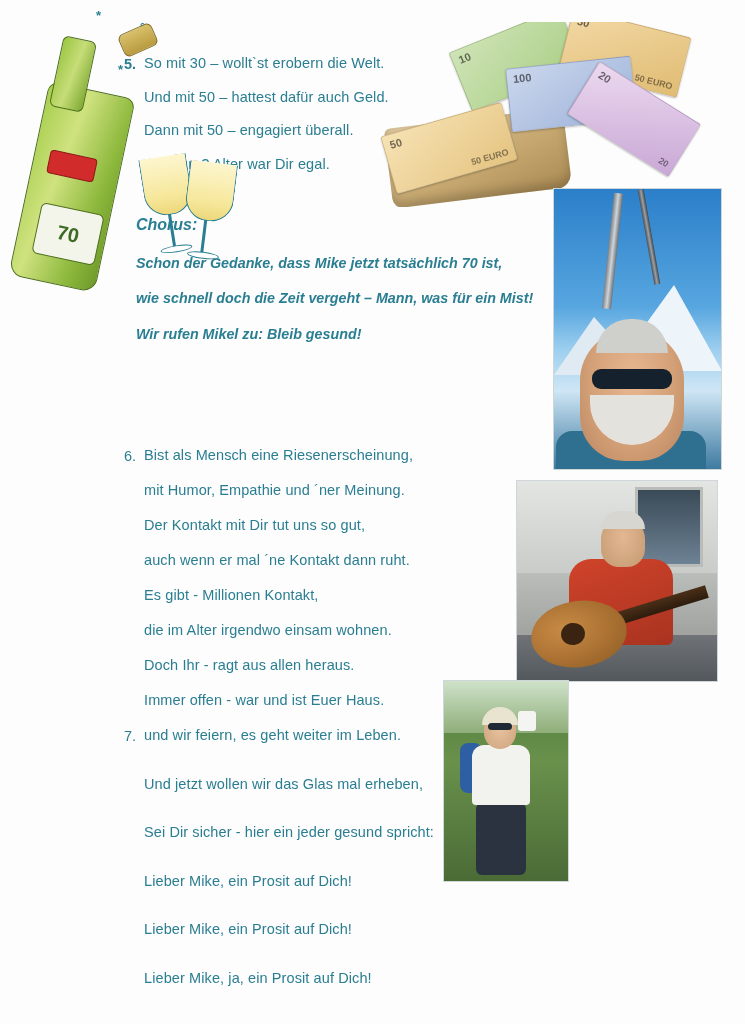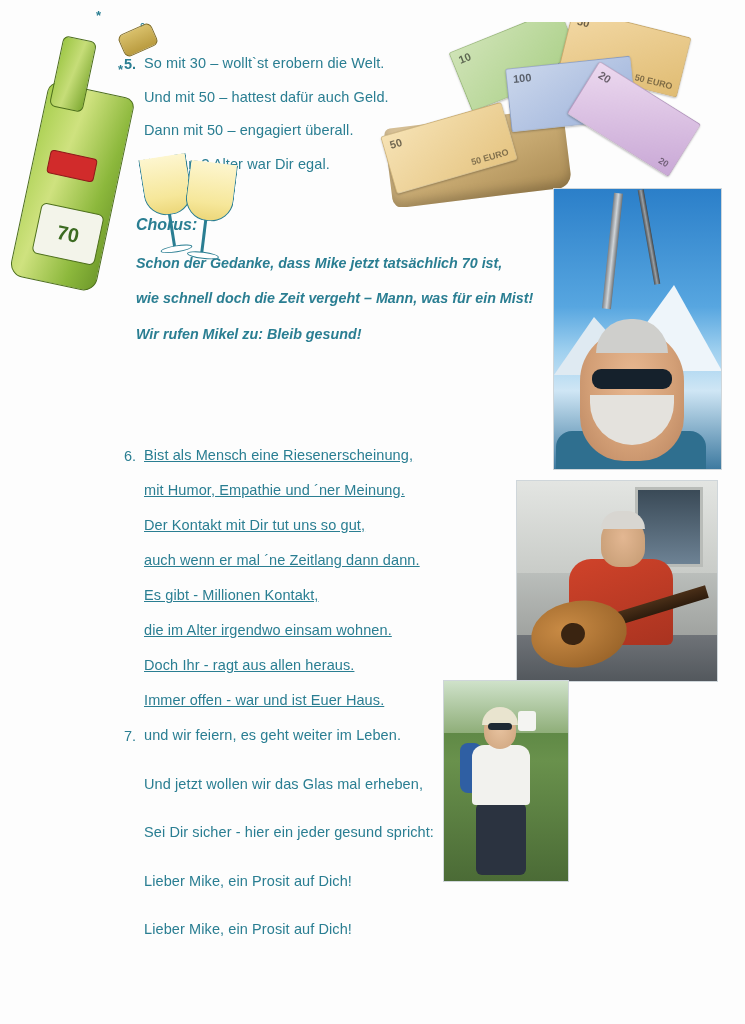--- a/index.html
+++ b/index.html
@@ -70,21 +70,21 @@
     font-size: 14.3px;
     font-style: italic;
     font-weight: 700;
     color: #2a7e92;
     line-height: 1;
     margin-bottom: 21px;
     white-space: nowrap;
   }
 
   .verse6 { top: 448px; }
-  .verse6 .line { margin-bottom: 20.5px; text-decoration: underline; }
+  .verse6 .line { margin-bottom: 20.5px; }
 
   .verse7 { top: 728px; }
   .verse7 .line { margin-bottom: 34px; }
 
   
   .photo {
     position: absolute;
     overflow: hidden;
   }
 
@@ -413,36 +413,37 @@
     <div class="cline">wie schnell doch die Zeit vergeht – Mann, was für ein Mist!</div>
     <div class="cline">Wir rufen Mikel zu: Bleib gesund!</div>
   </div>
 
   <div class="verse verse6">
     <div class="num light">6.</div>
     <div class="lines">
       <div class="line">Bist als Mensch eine Riesenerscheinung,</div>
       <div class="line">mit Humor, Empathie und ´ner Meinung.</div>
       <div class="line">Der Kontakt mit Dir tut uns so gut,</div>
-      <div class="line">auch wenn er mal ´ne Zeitlang dann dann.</div>
+      <div class="line">auch wenn er mal ´ne Kontakt dann ruht.</div>
       <div class="line">Es gibt - Millionen Kontakt,</div>
       <div class="line">die im Alter irgendwo einsam wohnen.</div>
       <div class="line">Doch Ihr - ragt aus allen heraus.</div>
       <div class="line">Immer offen - war und ist Euer Haus.</div>
     </div>
   </div>
 
   <div class="verse verse7">
     <div class="num light">7.</div>
     <div class="lines">
       <div class="line">und wir feiern, es geht weiter im Leben.</div>
       <div class="line">Und jetzt wollen wir das Glas mal erheben,</div>
       <div class="line">Sei Dir sicher - hier ein jeder gesund spricht:</div>
       <div class="line">Lieber Mike, ein Prosit auf Dich!</div>
       <div class="line">Lieber Mike, ein Prosit auf Dich!</div>
+      <div class="line">Lieber Mike, ja, ein Prosit auf Dich!</div>
     </div>
   </div>
 
   <div class="photo money">
     <div class="sack"></div>
 
     <div class="bill" style="left:78px; top:6px; width:118px; height:62px; transform:rotate(-22deg);
                 background:linear-gradient(150deg,#cfe3b6,#a9cf86);">
       <span class="denom">10</span>
       <span class="denom2">10 EURO</span>

